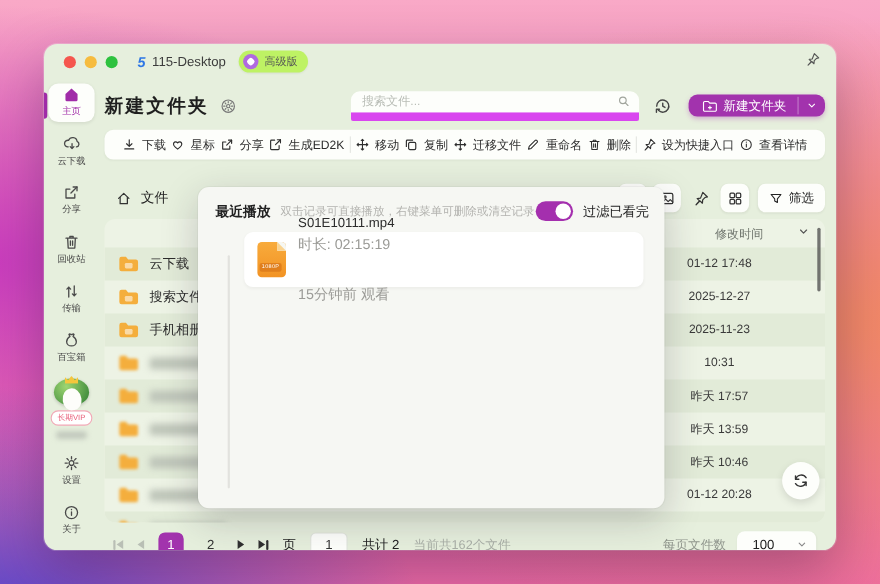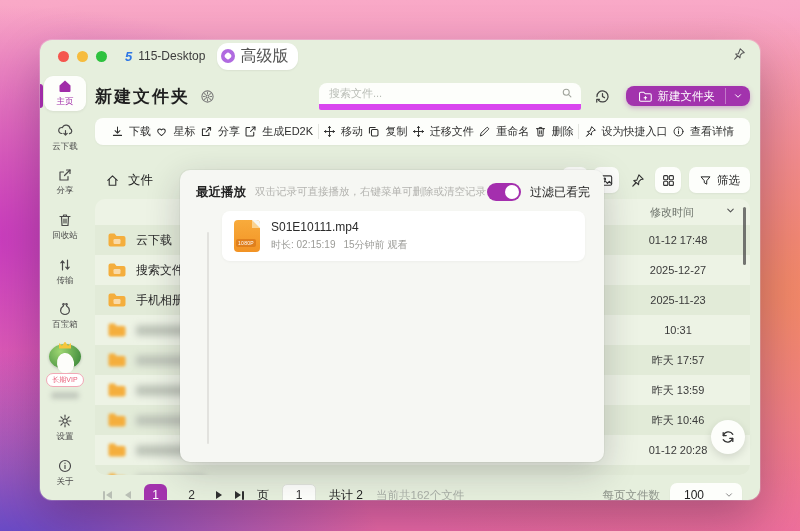--- a/index.html
+++ b/index.html
@@ -17,42 +17,42 @@
     background:#e6efdd; border-radius:12px;
     box-shadow:0 20px 50px rgba(60,20,80,.38), 0 0 0 1px rgba(255,255,255,.25);
     overflow:hidden;
   }
   
   .titlebar { position:absolute; left:0; top:0; right:0; height:32px; display:flex; align-items:center; padding:0 14px 0 18px; }
   .light { width:11px; height:11px; border-radius:50%; margin-right:8px; }
   .l-close{ background:#f5564e; } .l-min{ background:#f6bc3e; } .l-zoom{ background:#2ec23f; }
   .app-logo { font-size:13px; font-weight:bold; font-style:italic; color:#2e77e5; margin:0 6px 0 10px; }
   .app-title { font-size:12px; color:#3c3c3c; font-weight:500; }
-  .ver-badge { display:flex; align-items:center; gap:5px; background:#ffffff; border-radius:11px; padding:3px 10px 3px 4px; margin-left:12px; font-size:16px; color:#555; box-shadow:0 1px 2px rgba(0,0,0,.06); }
+  .ver-badge { display:flex; align-items:center; gap:5px; background:#bef264; border-radius:11px; padding:3px 10px 3px 4px; margin-left:12px; font-size:10px; color:#555; box-shadow:0 1px 2px rgba(0,0,0,.06); }
   .ver-dot { width:14px; height:14px; border-radius:50%; background:#b06ae0; position:relative; }
   .ver-dot::after{ content:""; position:absolute; left:4px; top:4px; width:6px; height:6px; background:#fff; border-radius:2px; transform:rotate(45deg); }
   .tb-pin { margin-left:auto; color:#555; }
   
   .sidebar { position:absolute; left:0; top:32px; bottom:0; width:50px; display:flex; flex-direction:column; align-items:center; padding:4px 0 10px; }
   .side-item { width:42px; height:44px; display:flex; flex-direction:column; align-items:center; justify-content:center; gap:2px; border-radius:9px; margin-bottom:10px; color:#4a4a4a; }
   .side-item .s-label { font-size:8.5px; }
   .side-item.active { background:#fdfefb; color:#a02ca8; box-shadow:0 1px 3px rgba(0,0,0,.07); }
   .active-bar { position:absolute; left:0; top:44px; width:3px; height:24px; border-radius:0 3px 3px 0; background:#a02ca8; }
   .side-spacer { flex:1; }
   .avatar { width:32px; height:32px; border-radius:50%; background:radial-gradient(circle at 35% 30%, #9ed672, #2e7d32); position:relative; margin-bottom:4px; box-shadow:0 1px 3px rgba(0,0,0,.2); }
   .avatar::after { content:""; position:absolute; left:8px; top:9px; width:17px; height:20px; background:#fdfdfa; border-radius:50% 50% 45% 45%; transform:rotate(-8deg); }
   .avatar .crown { position:absolute; left:10px; top:-2px; width:12px; height:7px; background:#f5c63c; clip-path:polygon(0 100%,0 20%,25% 60%,50% 0,75% 60%,100% 20%,100% 100%); z-index:2; }
   .vip-badge { font-size:7px; color:#e8607a; background:#fff; border:1px solid #f2a8b6; border-radius:7px; padding:1px 5px; margin-bottom:5px; }
   .blur-name { width:28px; height:9px; border-radius:3px; background:#c2c9bd; filter:blur(2.5px); margin-bottom:12px; }
   
   .main { position:absolute; left:50px; top:32px; right:0; bottom:0; padding:6px 10px 0 5px; }
   .hdr-row { display:flex; align-items:center; height:36px; }
   .page-title { font-size:17px; font-weight:bold; color:#1f1f1f; letter-spacing:2px; }
   .gear-btn { margin-left:10px; color:#777; display:flex; }
-  .search-box { margin-left:104px; width:262px; height:27px; background:#fdfefb; border-radius:8px 8px 2px 2px; border-bottom:6px solid #d946ef; display:flex; align-items:center; padding:0 8px 0 10px; }
+  .search-box { margin-left:104px; width:262px; height:27px; background:#fdfefb; border-radius:8px 8px 2px 2px; border-bottom:8px solid #d946ef; display:flex; align-items:center; padding:0 8px 0 10px; }
   .search-box input { flex:1; border:none; outline:none; background:transparent; font-size:11px; color:#333; font-family:inherit; }
   .search-box input::placeholder { color:#b9bdb6; }
   .hist-btn { margin-left:13px; color:#444; display:flex; }
   .new-folder { margin-left:auto; height:20px; background:#a233ad; border-radius:8px; display:flex; align-items:center; color:#fff; font-size:11.5px; overflow:hidden; box-shadow:0 2px 5px rgba(162,51,173,.35); }
   .nf-main { display:flex; align-items:center; gap:6px; padding:0 10px 0 12px; }
   .nf-div { width:1px; height:16px; background:rgba(255,255,255,.35); }
   .nf-caret { padding:0 7px; display:flex; }
   
   .toolbar { margin-top:4px; height:27px; background:#fdfefb; border-radius:8px; display:flex; align-items:center; justify-content:space-between; padding:0 16px; box-shadow:0 1px 2px rgba(0,0,0,.04); }
   .tool { display:flex; align-items:center; gap:5px; font-size:11px; color:#2e2e2e; white-space:nowrap; }
@@ -67,21 +67,21 @@
   .list-panel { margin-top:4px; height:276px; background:#edf3e5; border-radius:10px; overflow:hidden; position:relative; }
   .list-head { height:26px; position:relative; }
   .mod-col { position:absolute; right:8px; top:0; width:140px; height:26px; display:flex; align-items:center; justify-content:center; font-size:11px; color:#6f756d; }
   .mod-caret { position:absolute; right:14px; top:6px; color:#555; }
   .vscroll { position:absolute; right:4px; top:8px; width:3px; height:58px; background:#4a4a4a; border-radius:2px; opacity:.75; z-index:5; }
   .frow { height:30px; display:flex; align-items:center; padding-left:12px; position:relative; }
   .frow.alt { background:#e2ebd8; }
   .fname { font-size:12px; color:#2b2b2b; margin-left:9px; }
   .fblur { width:70px; height:11px; border-radius:3px; background:#bfc6ba; filter:blur(3px); margin-left:9px; }
   .frow.blurred .folder-ic { filter:blur(1.6px); }
-  .fdate { position:absolute; right:2px; width:140px; text-align:center; font-size:11px; color:#3a3a3a; }
+  .fdate { position:absolute; right:26px; width:140px; text-align:center; font-size:11px; color:#3a3a3a; }
   
   .pag-row { height:36px; display:flex; align-items:center; gap:13px; padding-left:8px; margin-top:2px; }
   .pgbtn { display:flex; align-items:center; gap:1px; }
   .tri { width:0; height:0; border-top:4.5px solid transparent; border-bottom:4.5px solid transparent; }
   .tri.left { border-right:6.5px solid #2f2f2f; } .tri.right { border-left:6.5px solid #2f2f2f; }
   .tri.dim.left { border-right-color:#b9bfb5; }
   .bar { width:2px; height:9px; background:#2f2f2f; border-radius:1px; }
   .bar.dim { background:#b9bfb5; }
   .pg-num { min-width:23px; height:23px; border-radius:6px; display:flex; align-items:center; justify-content:center; font-size:12px; color:#333; }
   .pg-num.current { background:#a233ad; color:#fff; }
@@ -103,21 +103,21 @@
   .toggle-label { font-size:12px; color:#222; margin-left:9px; font-weight:500; }
   .pp-group { display:flex; align-items:center; gap:8px; margin:18px 0 0 20px; }
   .pp-group-label { font-size:12.5px; font-weight:bold; color:#222; }
   .timeline { position:absolute; left:27px; top:62px; height:212px; width:2px; background:#e2e2de; border-radius:1px; }
   .pp-card { margin:10px 19px 0 42px; height:50px; background:#fff; border-radius:8px; display:flex; align-items:center; padding:0 12px; box-shadow:0 1px 3px rgba(0,0,0,.04); }
   .file-ic { width:26px; height:32px; background:linear-gradient(180deg,#f8ab3c,#f29324); border-radius:4px; position:relative; overflow:hidden; flex-shrink:0; }
   .file-ic::after { content:""; position:absolute; right:0; top:0; border-left:8px solid #fad390; border-top:8px solid #f6f7f3; }
   .file-q { position:absolute; left:2px; bottom:5px; font-size:5px; color:#fff; background:#e07f1c; border-radius:2px; padding:1px 2px; letter-spacing:.3px; }
   .file-tx { margin-left:11px; display:flex; flex-direction:column; gap:4px; }
   .file-name { font-size:12px; color:#2b2b2b; font-weight:500; }
-  .file-meta { font-size:10px; color:#9b9b97; display:flex; gap:8px; }
+  .file-meta { font-size:13px; color:#9b9b97; display:flex; gap:28px;flex-direction:column; }
   
   .fab { position:absolute; left:671px; top:380px; width:34px; height:34px; border-radius:50%; background:#fdfefb; display:flex; align-items:center; justify-content:center; color:#333; box-shadow:0 3px 8px rgba(0,0,0,.12); z-index:25; }
   .ic { flex-shrink:0; }
 </style>
 </head>
 <body>
 
 <div class="window">
 
   <div class="titlebar">

